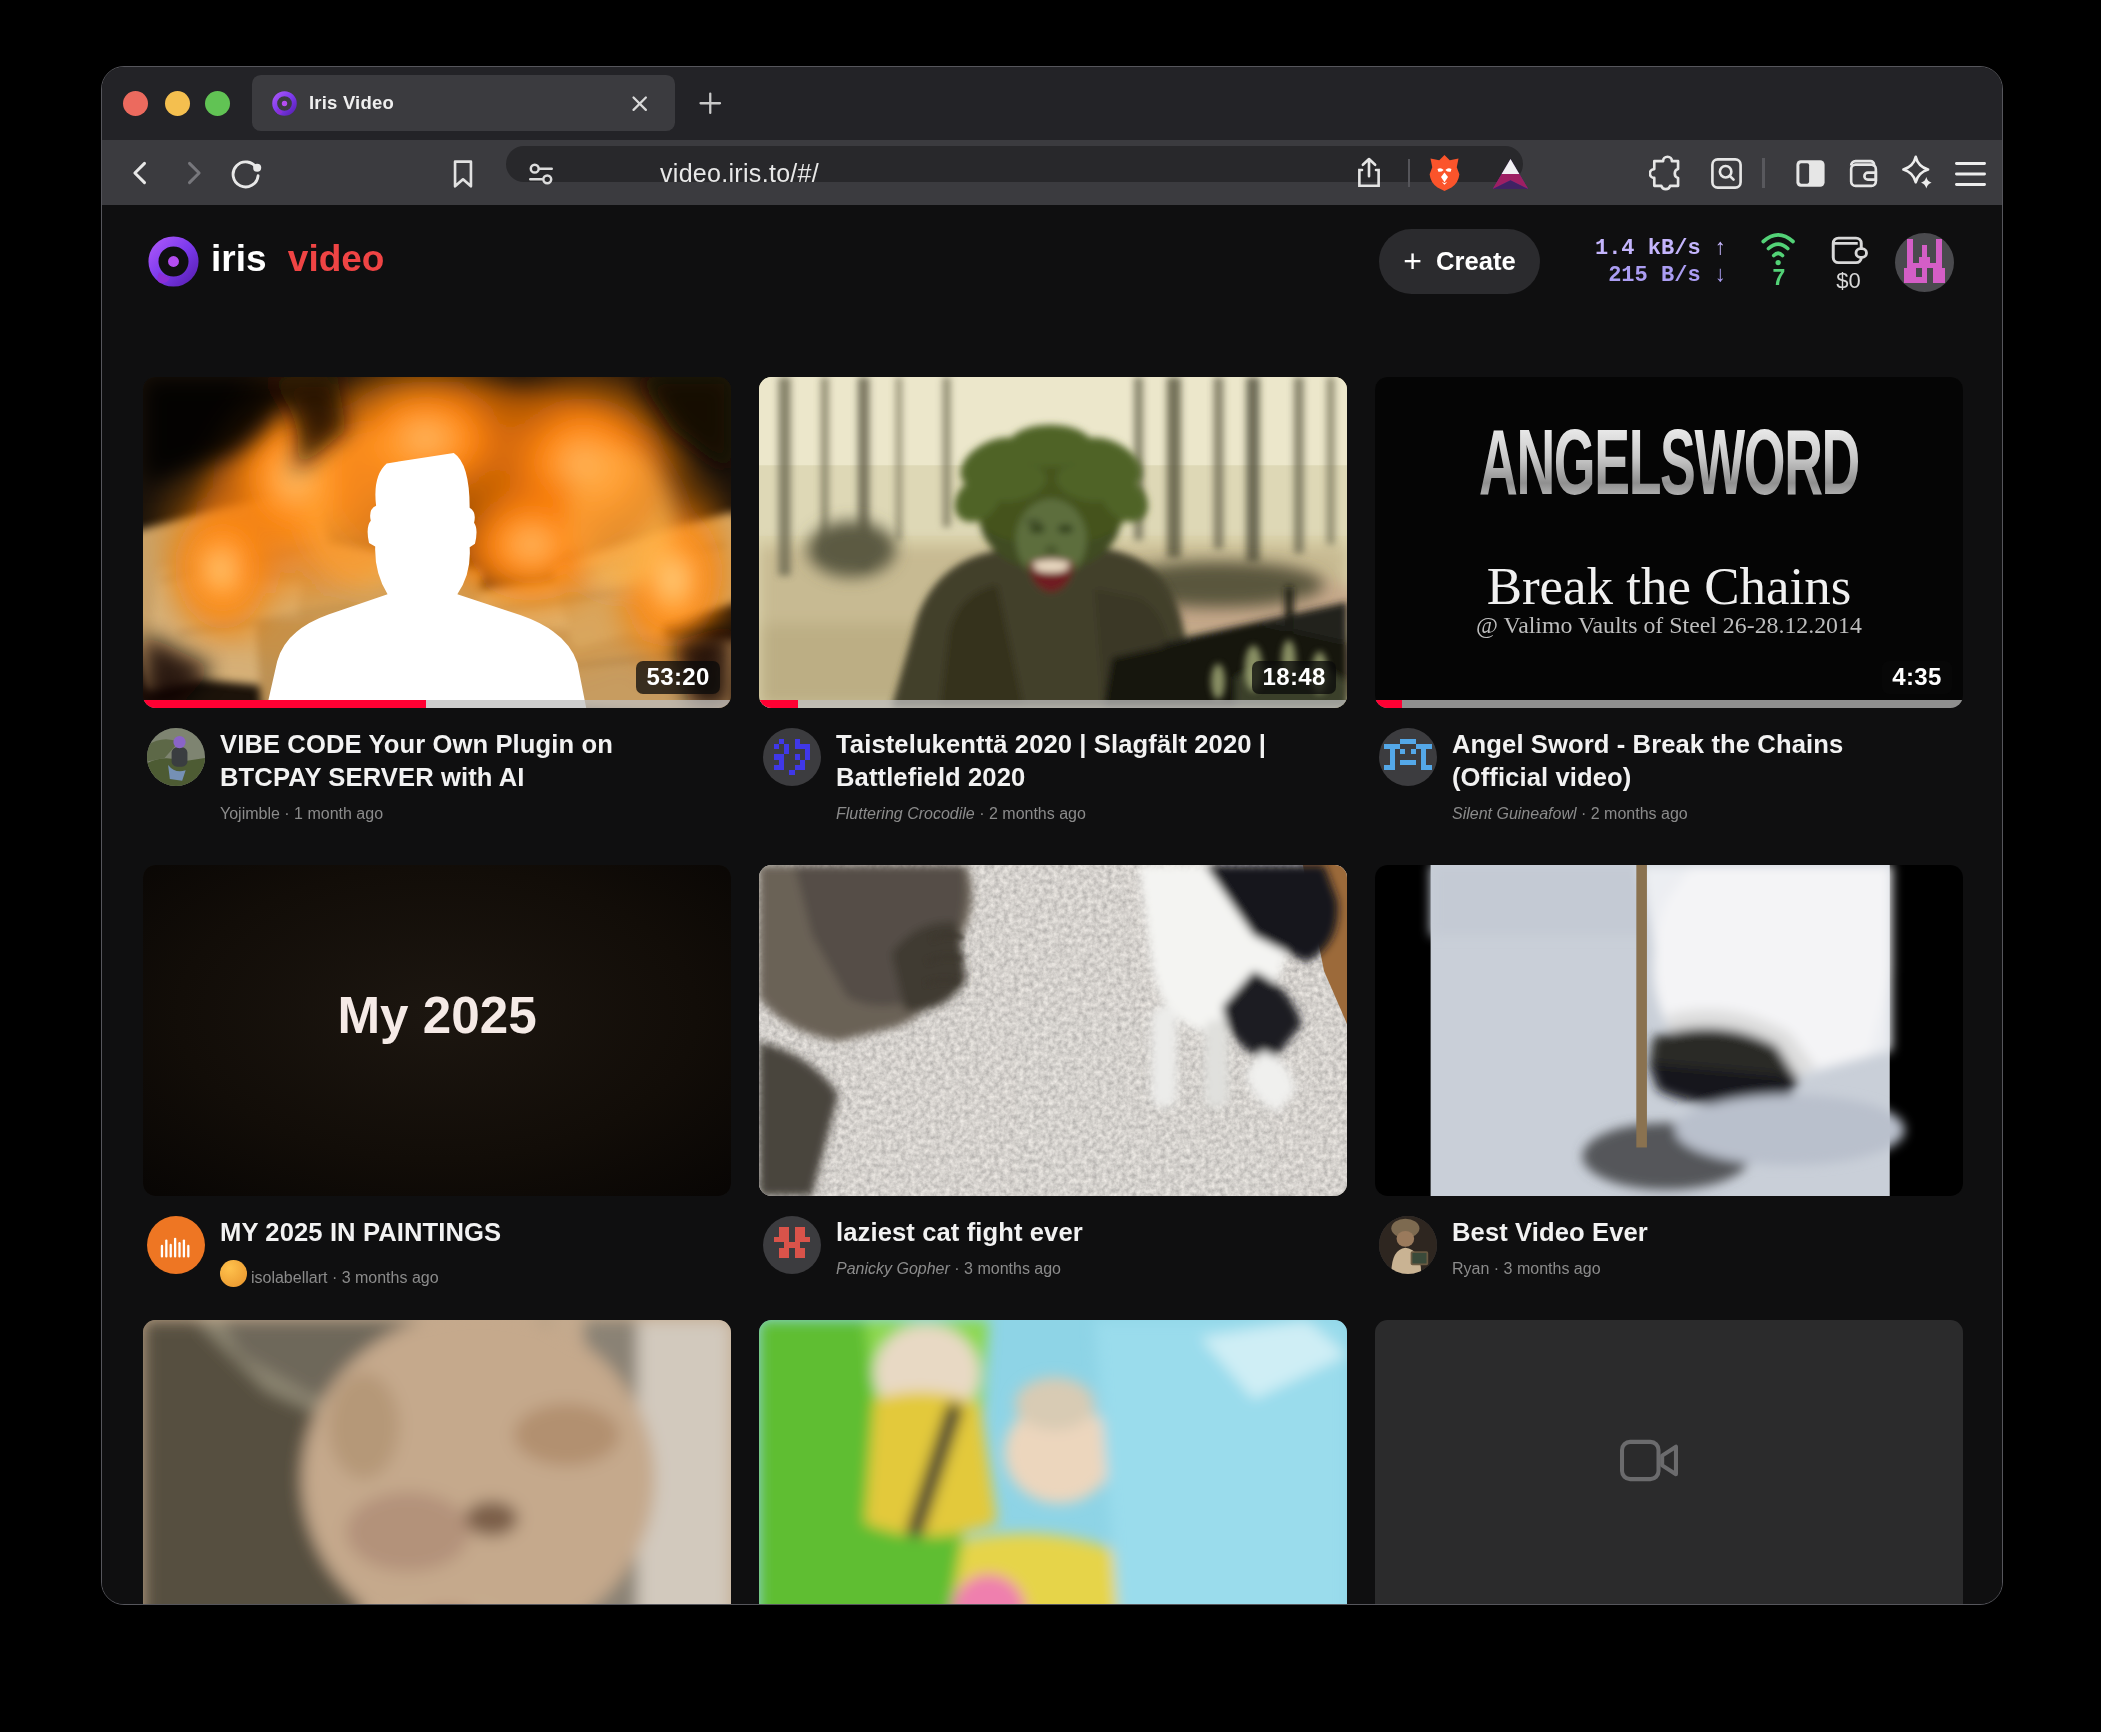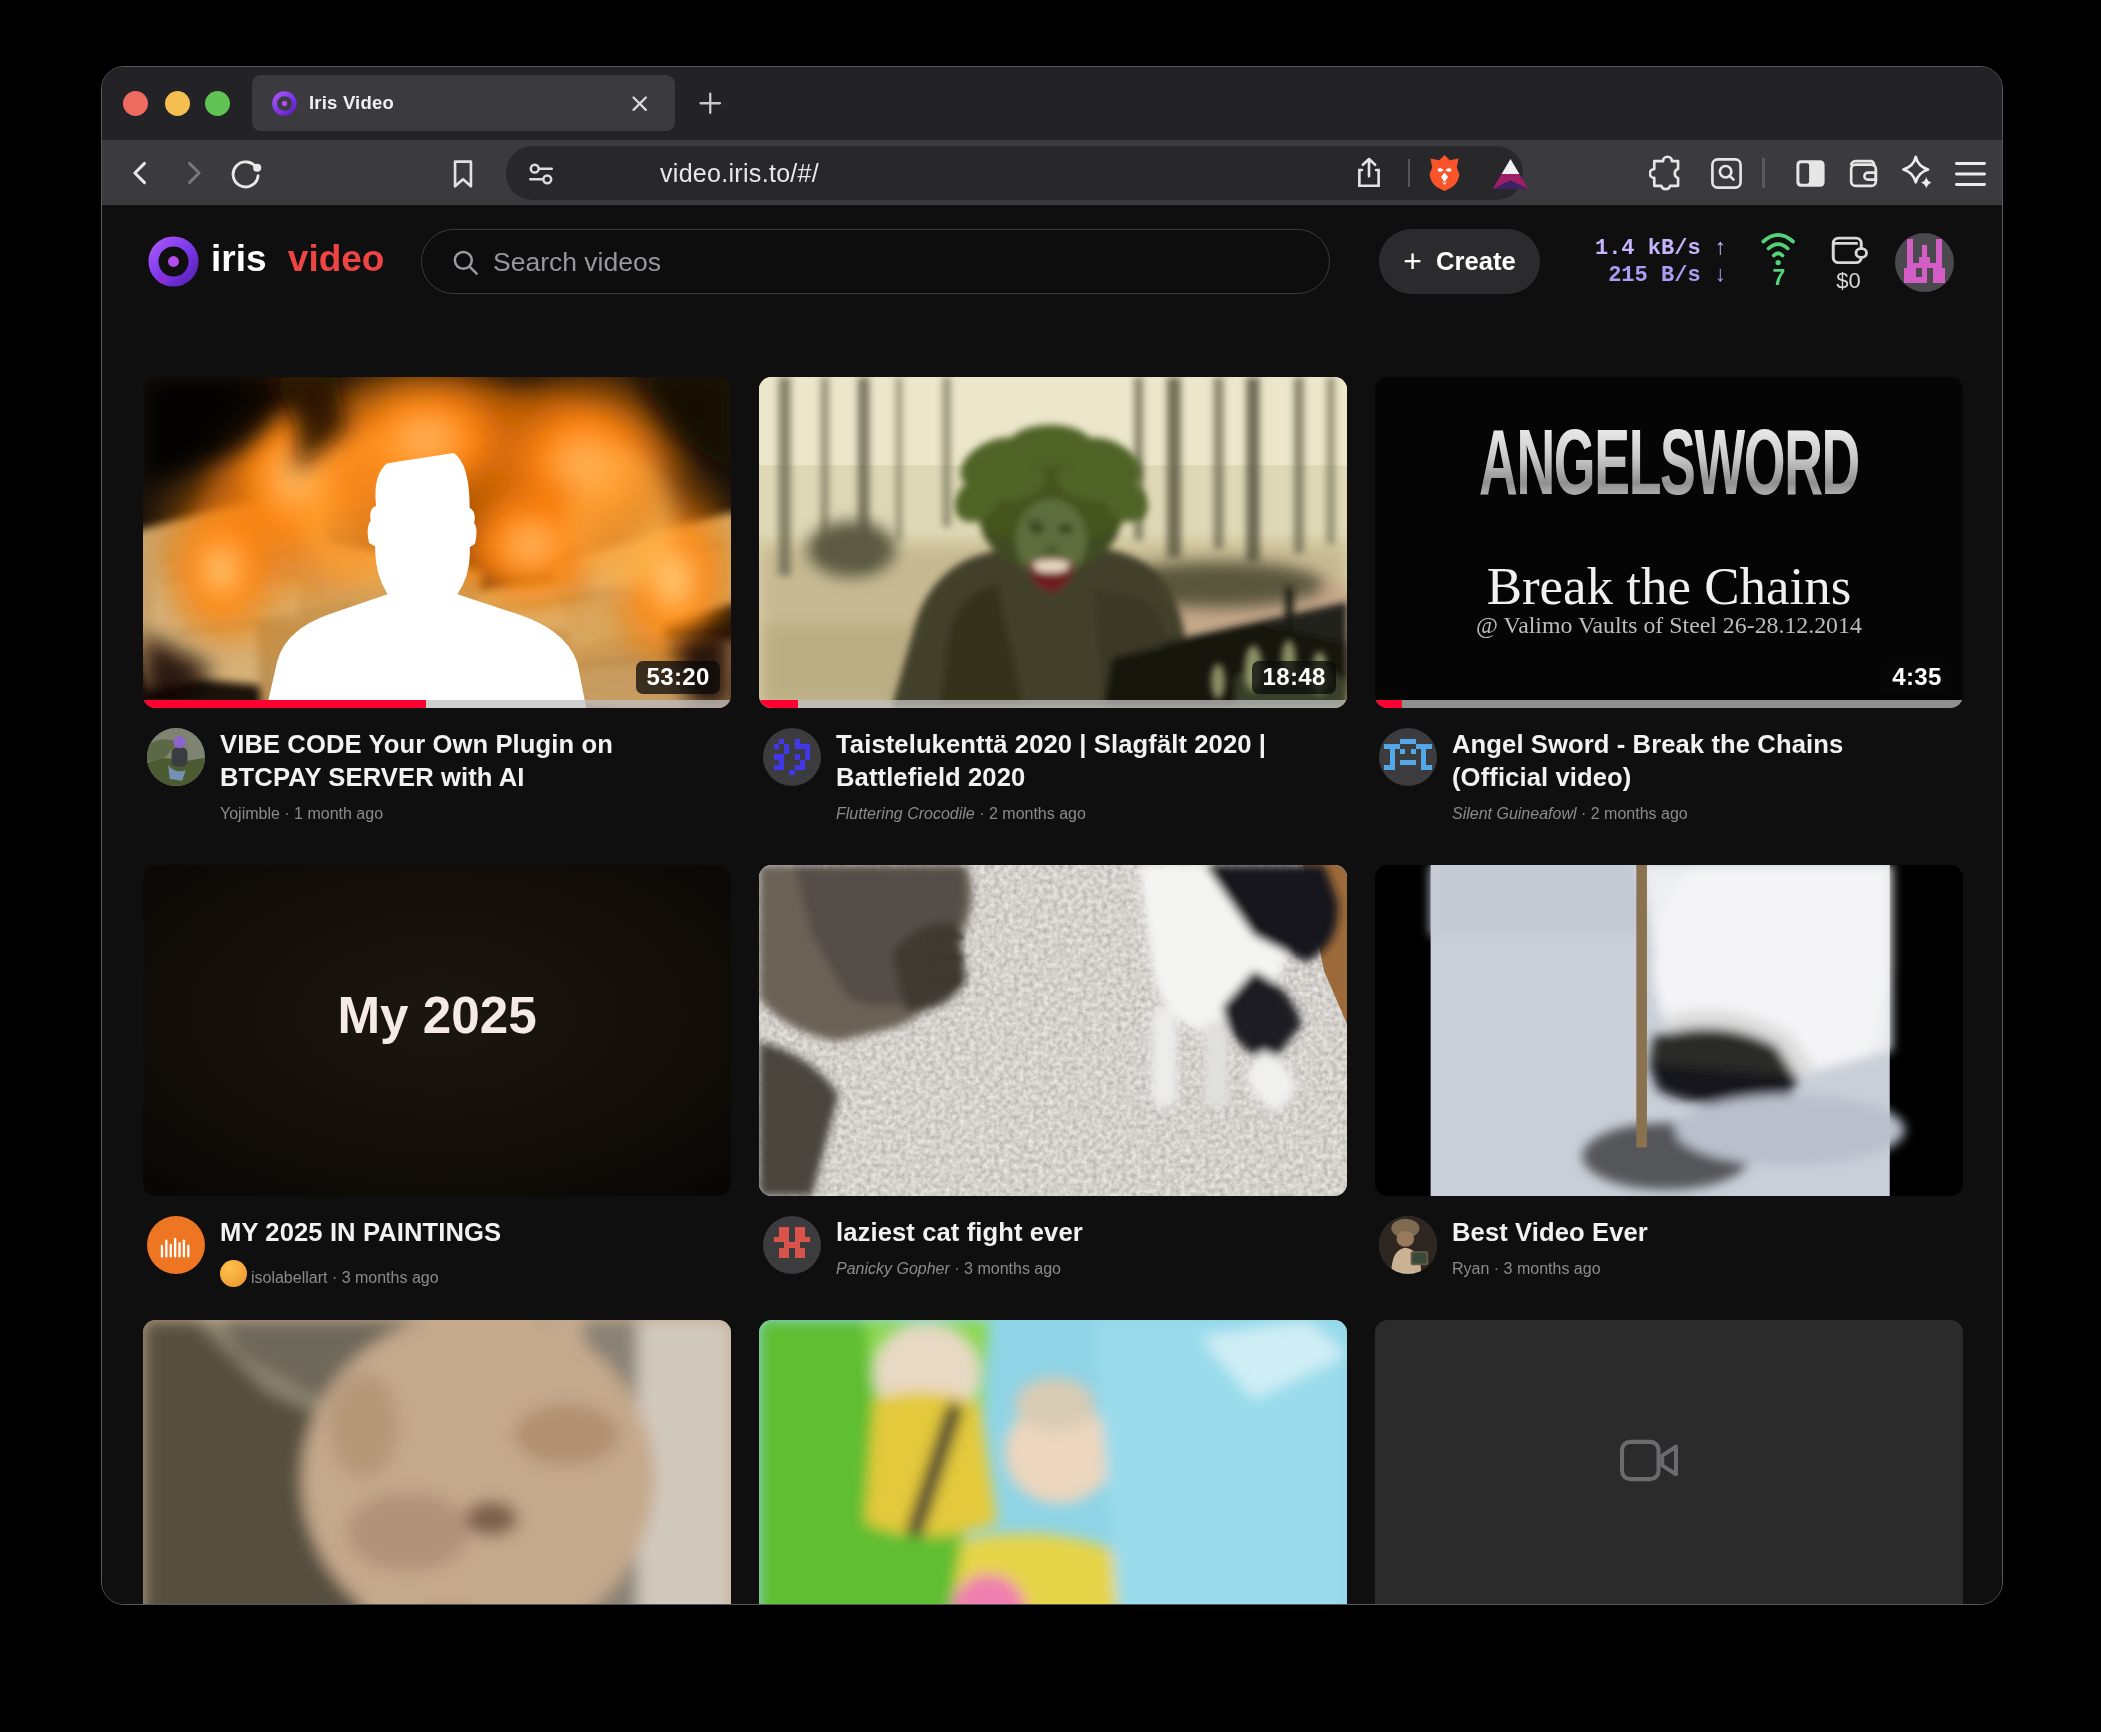--- a/index.html
+++ b/index.html
@@ -5,21 +5,21 @@
 * { margin:0; padding:0; box-sizing:border-box; }
 html,body { width:2101px; height:1733px; background:#000; overflow:hidden;
   font-family:"Liberation Sans", sans-serif; }
 #win { position:absolute; left:101px; top:66px; width:1902px; height:1539px;
   background:#0f0f10; border-radius:23px; border:1.8px solid #56565c; overflow:hidden; }
 #tabstrip { position:absolute; left:0; top:0; width:100%; height:73px; background:#232327; }
 .tl { position:absolute; top:24px; width:25px; height:25px; border-radius:50%; }
 #tab { position:absolute; left:150px; top:8px; width:423px; height:56px; background:#3b3b3f; border-radius:8.8px; }
 #tabtitle { position:absolute; left:57px; top:17px; font-size:18.5px; font-weight:600; color:#efefef; letter-spacing:0.2px;}
 #toolbar { position:absolute; left:0; top:73px; width:100%; height:65px; background:#3b3b3f; }
-#urlpill { position:absolute; left:404px; top:6.2px; width:1017px; height:54px; background:#28282b; border-radius:26.5px; }
+#urlpill { position:absolute; left:404px; top:6.2px; width:1017px; height:36px; background:#28282b; border-radius:26.5px; }
 #urltext { position:absolute; left:154px; top:12.4px; font-size:25px; color:#e8e8e8; letter-spacing:0.3px; }
 #content { position:absolute; left:0; top:139px; width:1902px; height:1400px; background:#0f0f10; }
 
 #hdr { position:absolute; left:0; top:0; width:100%; height:185px; }
 #logotext { position:absolute; left:109px; top:32px; font-size:37px; font-weight:700; color:#fff; }
 #logotext .v { color:#ef4444;margin-left:11px; }
 #search { position:absolute; left:319px; top:23px; width:909px; height:65px; border:1.8px solid #3c3c40;
   border-radius:34px; background:#0d0d0e; }
 #search .ph { position:absolute; left:71px; top:17px; font-size:26.5px; color:#97979c; }
 #create { position:absolute; left:1277px; top:23px; width:161px; height:65px; background:#2b2b2e;
@@ -144,27 +144,20 @@
           <stop offset="0%" stop-color="#a855f7"></stop>
               <stop offset="50%" stop-color="#7c3aed"></stop>
               <stop offset="100%" stop-color="#5b21b6"></stop>
             </linearGradient>
           </defs>
         <circle cx="28" cy="28" r="22" fill="none" stroke="url(#ig2)" stroke-width="11"></circle>
         <path d="M12 40 Q8 50 14 52 Q22 52 24 46 Z" fill="#8b2fd6"></path>
         <circle cx="28" cy="28" r="6" fill="#b44df0"></circle>
         </svg>
       <div id="logotext">iris <span class="v">video</span></div>
-      <div id="search">
-        <svg style="position:absolute;left:28px;top:17px;" width="32" height="32" viewBox="0 0 36 36">
-          <circle cx="15" cy="15" r="9.5" stroke="#9a9a9f" stroke-width="2.8" fill="none"></circle>
-          <path d="M22 22 L30 30" stroke="#9a9a9f" stroke-width="2.8" stroke-linecap="round"></path>
-          </svg>
-        <div class="ph">Search videos</div>
-      </div>
       <div id="create"><span class="pl">+</span>&nbsp; Create</div>
       <div id="net">
           <div class="up">1.4 kB/s ↑</div>
           <div class="dn">215 B/s ↓</div>
         </div>
       <div style="position:absolute;left:1652px;top:25px;width:46px;height:62px;">
         <svg width="46" height="35" viewBox="0 0 52 40" style="margin-left:1.8px;">
           <path d="M8 12 Q25 -3 42 12" stroke="#53d277" stroke-width="4.2" fill="none" stroke-linecap="round"></path>
           <path d="M14 20 Q25 10 36 20" stroke="#53d277" stroke-width="4.2" fill="none" stroke-linecap="round"></path>
           <path d="M20 28 Q25 23 30 28" stroke="#53d277" stroke-width="4.2" fill="none" stroke-linecap="round"></path>

